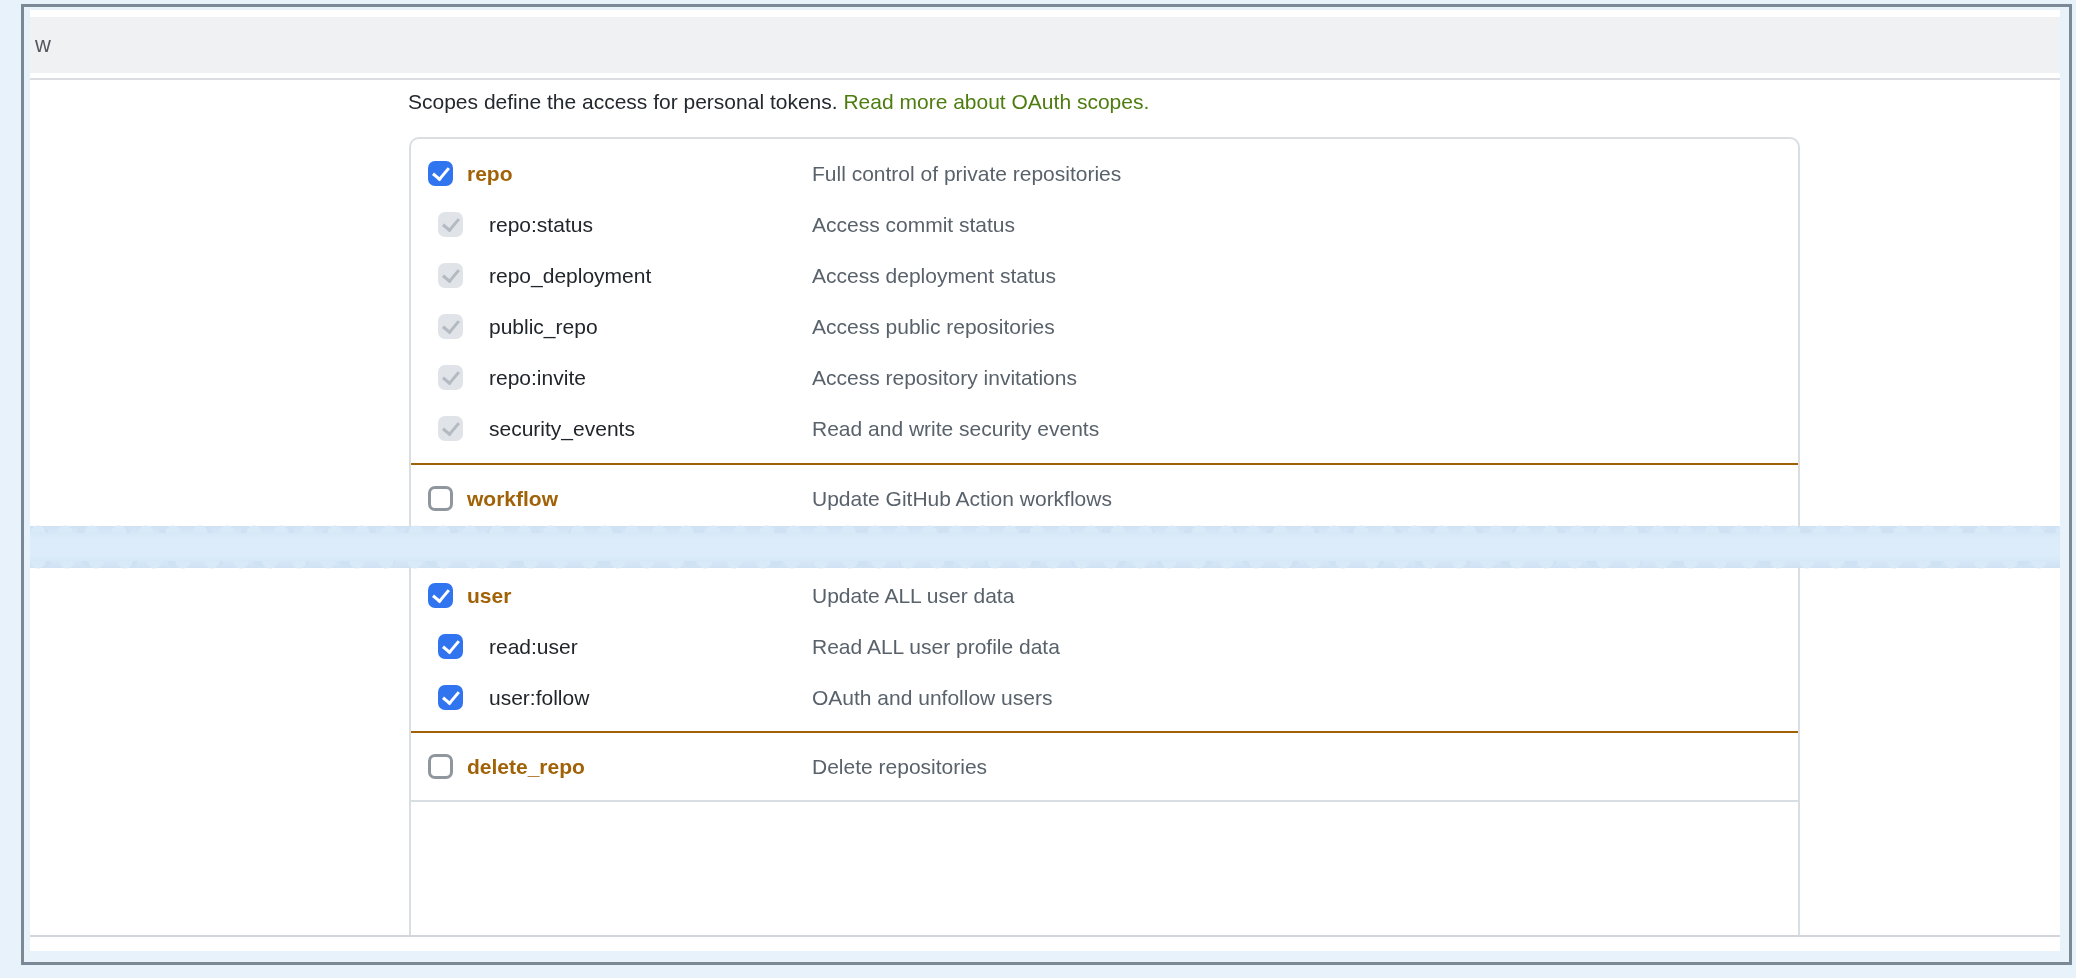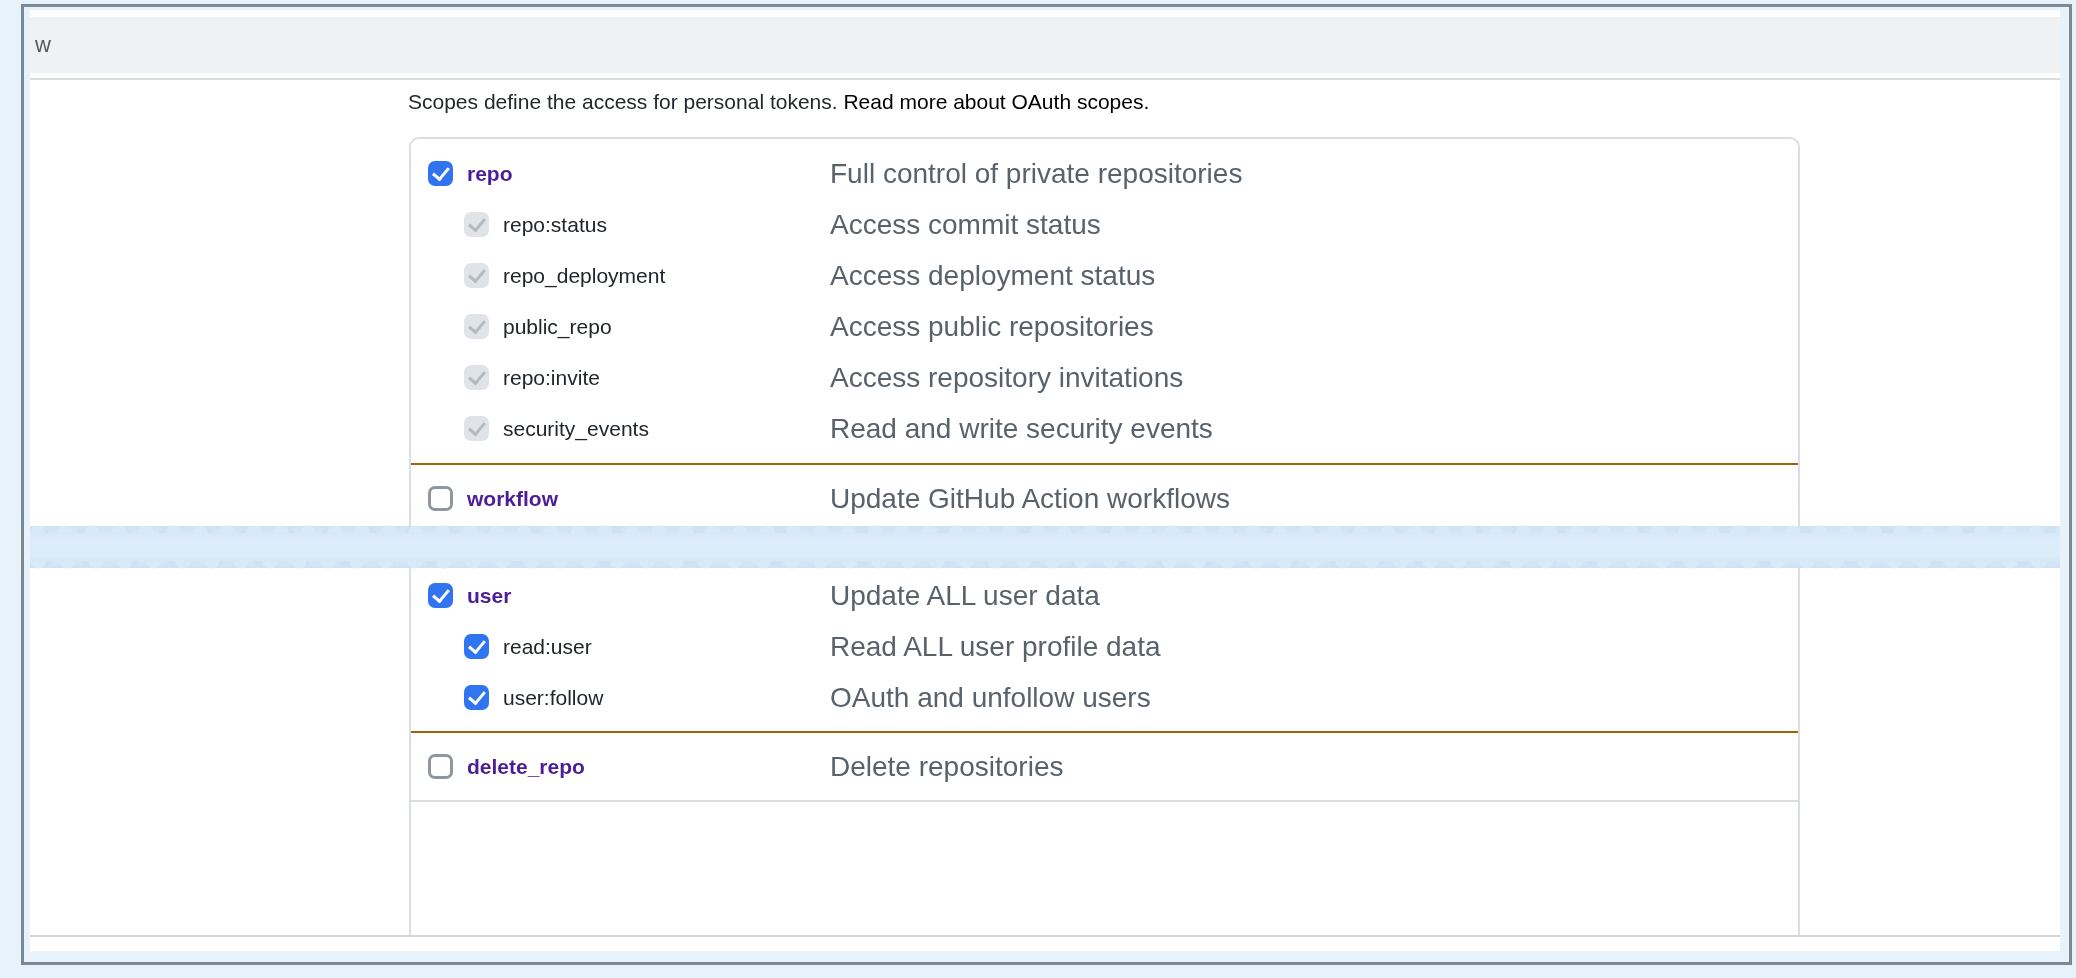--- a/index.html
+++ b/index.html
@@ -25,38 +25,38 @@
   .topbar span{
     padding-left:5px;font-size:22px;color:#54585f;line-height:56px;
   }
   .topbar-divider{
     position:absolute;left:0;top:68px;width:100%;height:2px;background:#dcdde0;
   }
   .intro{
     position:absolute;left:378px;top:76px;font-size:21px;line-height:32px;color:#24292f;
     white-space:nowrap;
   }
-  .intro a{color:#000000;text-decoration:none;cursor:pointer;}
+  .intro a{color:#4d7c0f;text-decoration:none;cursor:pointer;}
   
   .scopes-box{
     position:absolute;left:379px;top:127px;width:1391px;height:798px;
     box-sizing:border-box;
     border:2px solid #d9dee3;border-bottom:none;
     border-radius:10px 10px 0 0;background:#fff;overflow:hidden;
   }
   .group{padding:8px 0;border-top:2px solid #a16207;}
   .group.first{border-top:none;padding:9px 0;}
   .spacer{height:28px;}
   .bottom-filler{border-top:2px solid #d9dee3;height:13px;}
   .row{height:51px;display:flex;align-items:center;position:relative;}
   .row.top{padding-left:17px;}
-  .row.sub{padding-left:53px;}
+  .row.sub{padding-left:27px;gap:12px;}
   .lbl{margin-left:14px;font-size:21px;color:#21262c;white-space:nowrap;}
-  .row.top .lbl{font-weight:700;color:#4c1d95;}
-  .desc{position:absolute;left:419px;font-size:28px;color:#59626b;white-space:nowrap;}
+  .row.top .lbl{font-weight:700;color:#a16207;}
+  .desc{position:absolute;left:401px;font-size:21px;color:#59626b;white-space:nowrap;}
   
   .cb{position:relative;width:25px;height:25px;border-radius:7px;box-sizing:border-box;flex:none;cursor:pointer;}
   .cb.on{background:#3174f0;}
   .cb.on::after{
     content:"";position:absolute;left:8px;top:3px;width:7px;height:13px;
     border:solid #ffffff;border-width:0 3.5px 3.5px 0;transform:rotate(40deg);
   }
   .cb.dis{background:#e0e3e7;}
   .cb.dis::after{
     content:"";position:absolute;left:8px;top:3px;width:7px;height:13px;

